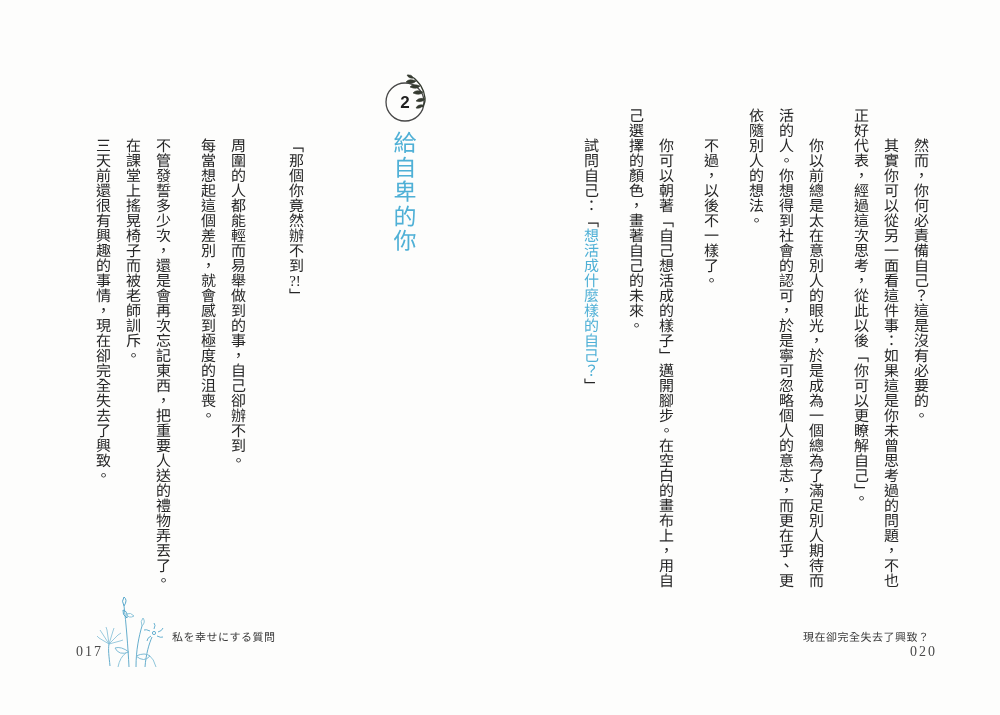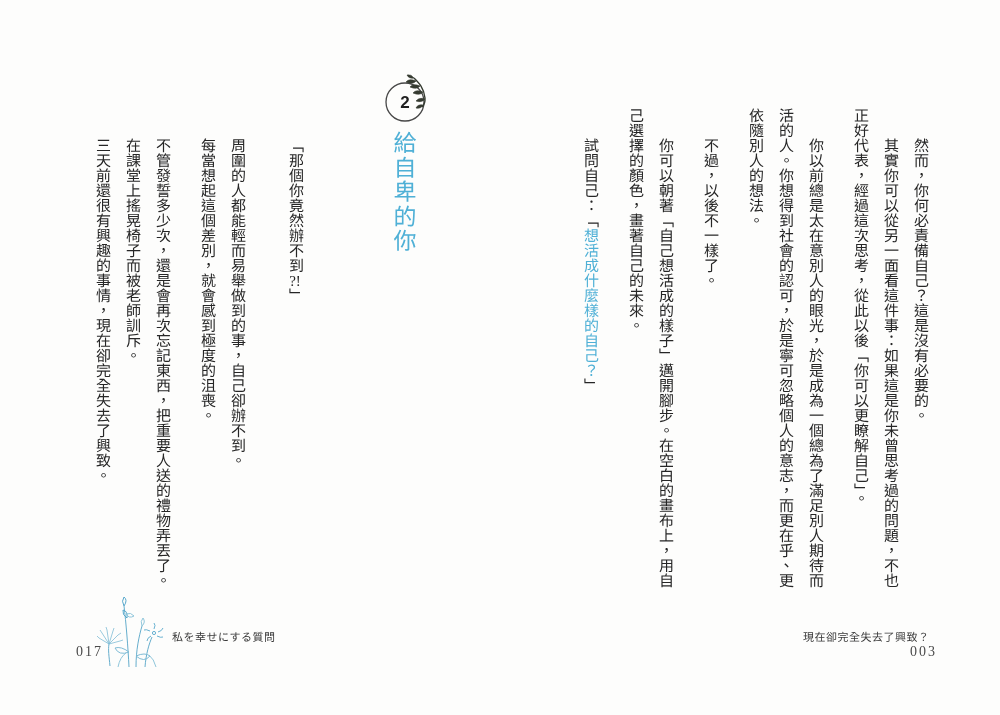--- a/index.html
+++ b/index.html
@@ -51,21 +51,21 @@
   <section>
     <div class="vbody body-right">
       <p>然而，你何必責備自己？這是沒有必要的。</p>
       <p>其實你可以從另一面看這件事：如果這是你未曾思考過的問題，不也正好代表，經過這次思考，從此以後「你可以更瞭解自己」。</p>
       <p class="gap-h">你以前總是太在意別人的眼光，於是成為一個總為了滿足別人期待而活的人。你想得到社會的認可，於是寧可忽略個人的意志，而更在乎、更依隨別人的想法。</p>
       <p class="gap-h">不過，以後不一樣了。</p>
       <p class="gap-h">你可以朝著「自己想活成的樣子」邁開腳步。在空白的畫布上，用自己選擇的顏色，畫著自己的未來。</p>
       <p class="gap-h"><span>試問自己：「</span><span class="accent">想活成什麼樣的自己？</span><span>」</span></p>
     </div>
     <div class="running-title pos-right">現在卻完全失去了興致？</div>
-    <div class="page-num pos-right">003</div>
+    <div class="page-num pos-right">020</div>
   </section>
 
   <section>
 
     <svg class="chapter-badge" viewBox="0 0 56 54">
       <circle cx="24" cy="28" r="19" fill="none" stroke="#474747" stroke-width="1.3"></circle>
       <g stroke="#353b31" fill="#353b31" stroke-width="1">
         <path d="M33,4 C38,9 43,14 44,24 C44.3,28 43,31 41,33" fill="none" stroke-width="1.4"></path>
         <path d="M35,7 q-7,-3 -10,1 q7,3 10,-1" stroke-width="0.6"></path>
         <path d="M39,12 q-7,-3 -10,1 q7,3 10,-1" stroke-width="0.6"></path>

